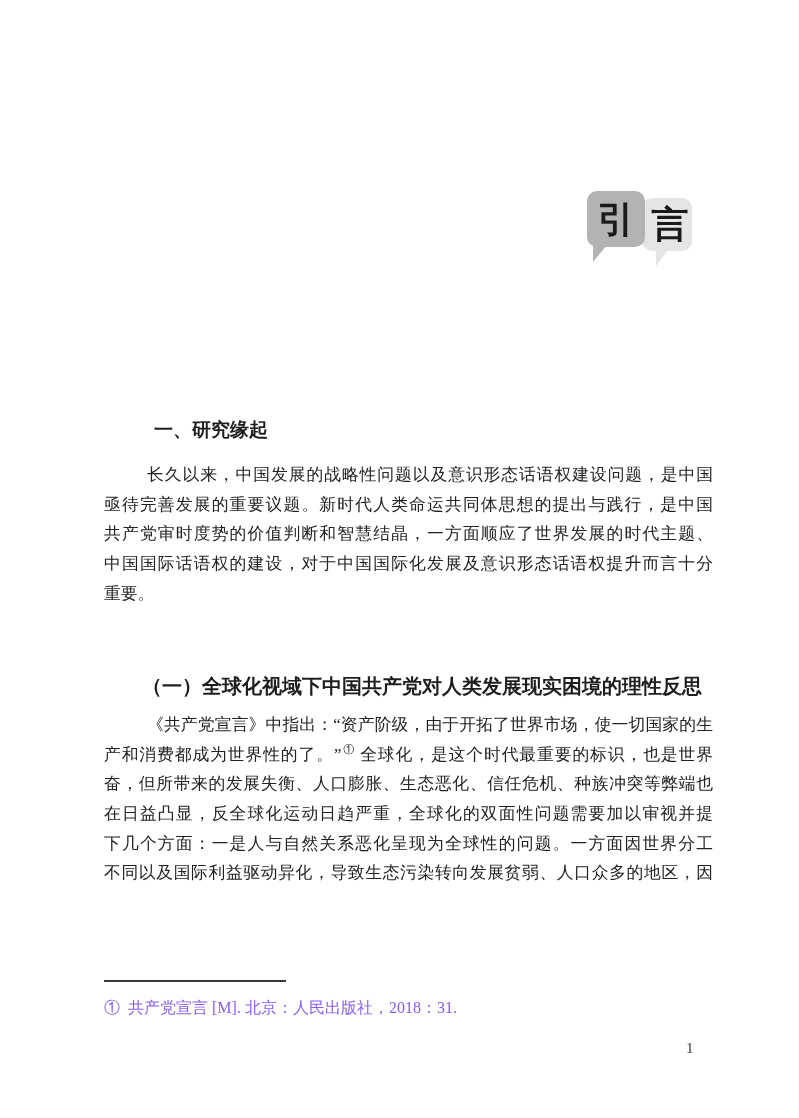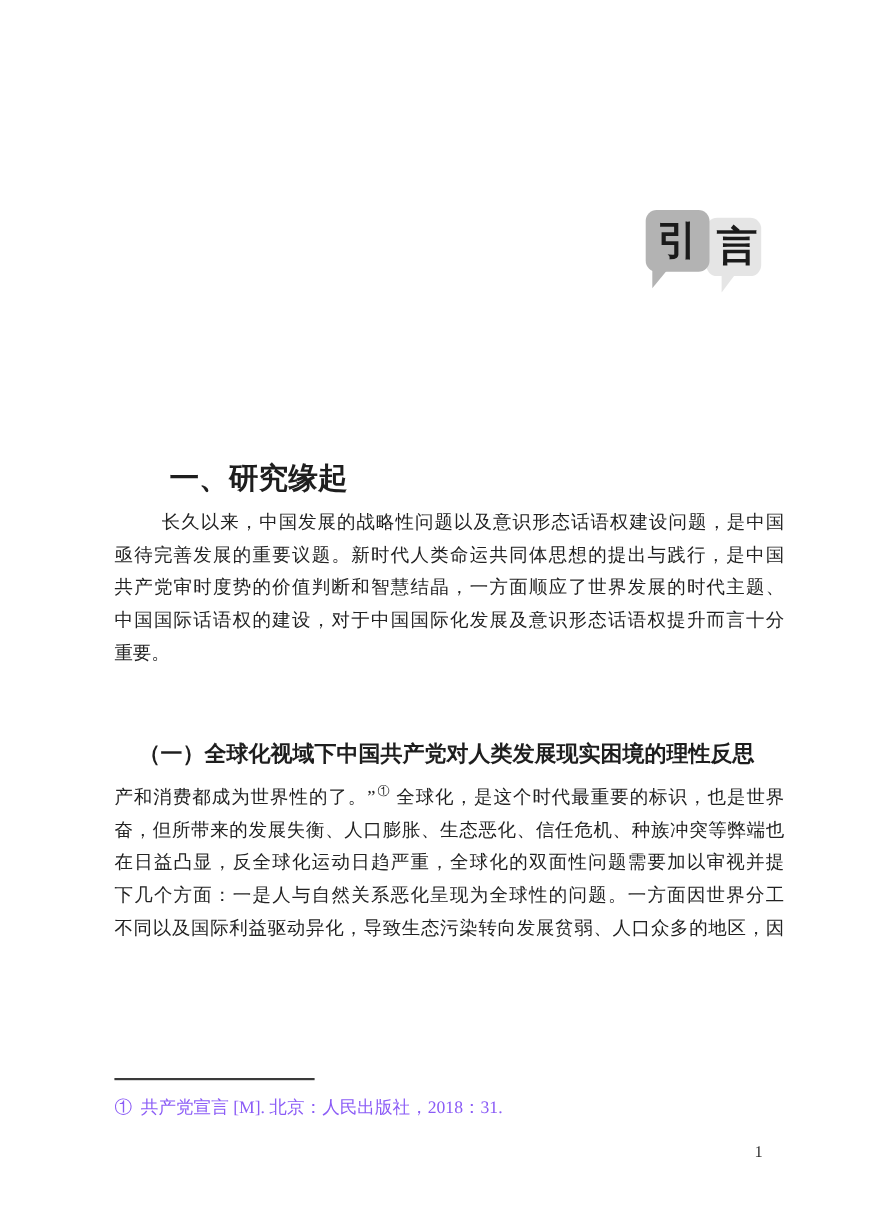--- a/index.html
+++ b/index.html
@@ -37,24 +37,24 @@
   }
   .bubble-char {
     font-family: "Liberation Serif", serif;
     font-weight: bold; font-size: 37px; color: #1a1a1a; line-height: 1;
   }
 
   
   .section-heading {
     position: absolute; left: 154px; top: 419px;
     font-family: "Liberation Sans", sans-serif;
-    font-weight: bold; font-size: 27px; color: #1e1e1e; line-height: 1.2;
+    font-weight: bold; font-size: 19px; color: #1e1e1e; line-height: 1.2;
   }
   .subsection-heading {
-    position: absolute; left: 126px; top: 673px;
+    position: absolute; left: 142px; top: 673px;
     font-family: "Liberation Serif", serif;
     font-weight: bold; font-size: 20px; color: #1e1e1e; line-height: 1.3;
   }
 
   
   .para { position: absolute; left: 104px; width: 609px; }
   .para1 { top: 460px; font-family: Liberation Serif, serif; }
   .para2 { top: 710px; }
   .line {
     font-size: 16.8px; line-height: 29.7px;
@@ -102,20 +102,21 @@
     <div class="line indent">长久以来，中国发展的战略性问题以及意识形态话语权建设问题，是中国</div>
     <div class="line">亟待完善发展的重要议题。新时代人类命运共同体思想的提出与践行，是中国</div>
     <div class="line">共产党审时度势的价值判断和智慧结晶，一方面顺应了世界发展的时代主题、</div>
     <div class="line">中国国际话语权的建设，对于中国国际化发展及意识形态话语权提升而言十分</div>
     <div class="line para-end">重要。</div>
   </div>
 
   <div class="subsection-heading">（一）全球化视域下中国共产党对人类发展现实困境的理性反思</div>
 
   <div class="para para2">
+    <div class="line indent">《共产党宣言》中指出：“资产阶级，由于开拓了世界市场，使一切国家的生</div>
     <div class="line"><span>产和消费都成为世界性的了。”</span><sup class="fnref">①</sup><span>全球化，是这个时代最重要的标识，也是世界</span></div>
     <div class="line">奋，但所带来的发展失衡、人口膨胀、生态恶化、信任危机、种族冲突等弊端也</div>
     <div class="line">在日益凸显，反全球化运动日趋严重，全球化的双面性问题需要加以审视并提</div>
     <div class="line">下几个方面：一是人与自然关系恶化呈现为全球性的问题。一方面因世界分工</div>
     <div class="line">不同以及国际利益驱动异化，导致生态污染转向发展贫弱、人口众多的地区，因</div>
   </div>
 
   <div class="footnote-rule"></div>
   <div class="footnote">
     <span class="fn-marker">①</span><span>共产党宣言 [M]. 北京：人民出版社，2018：31.</span>

